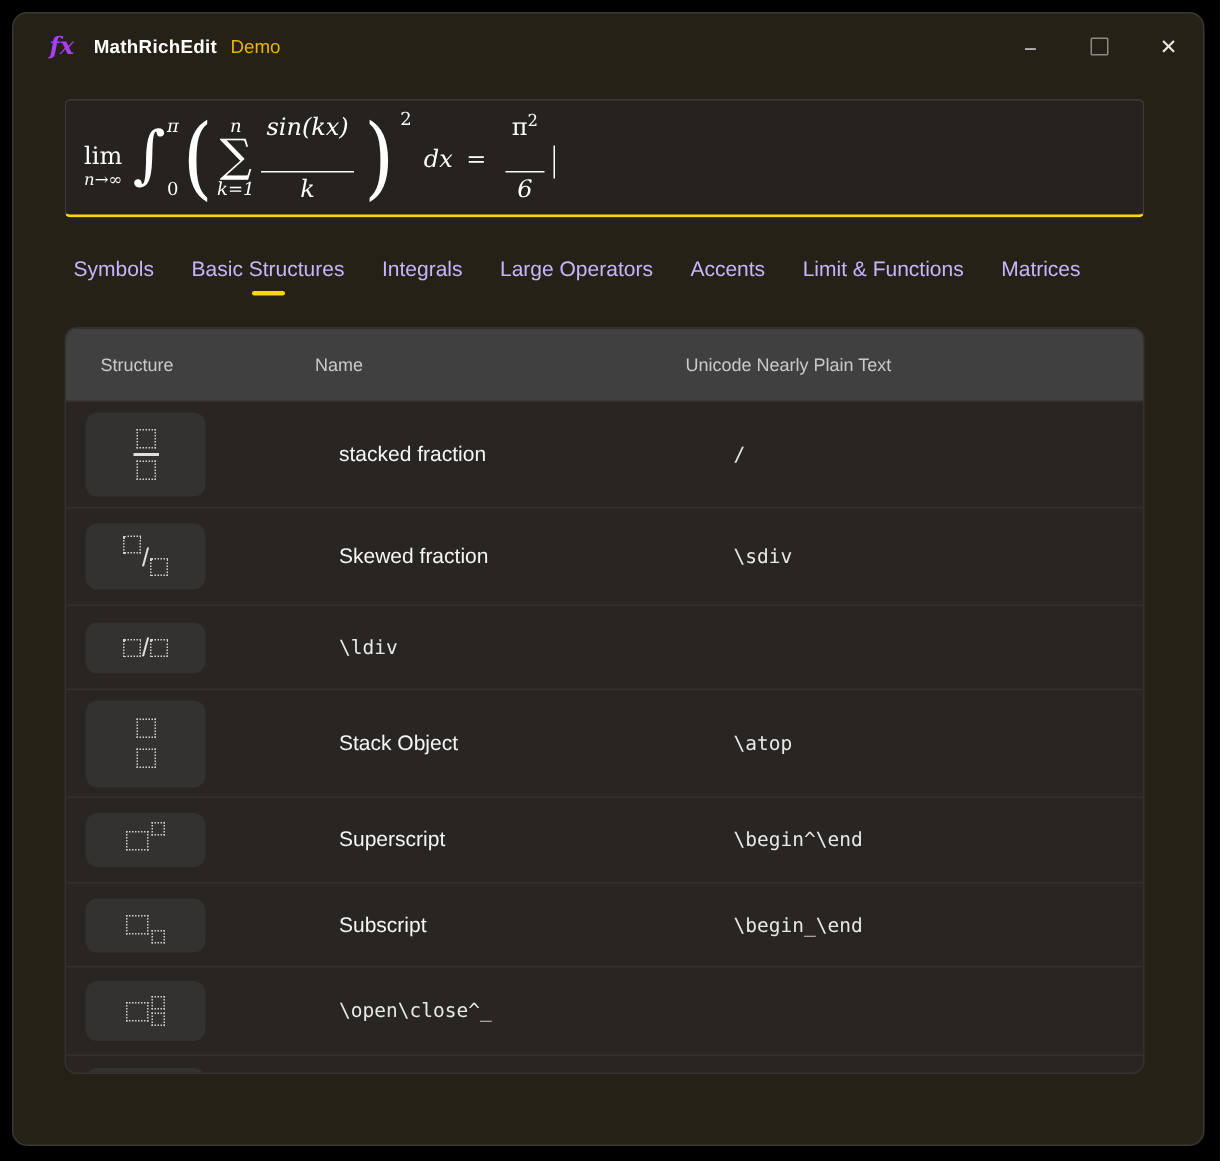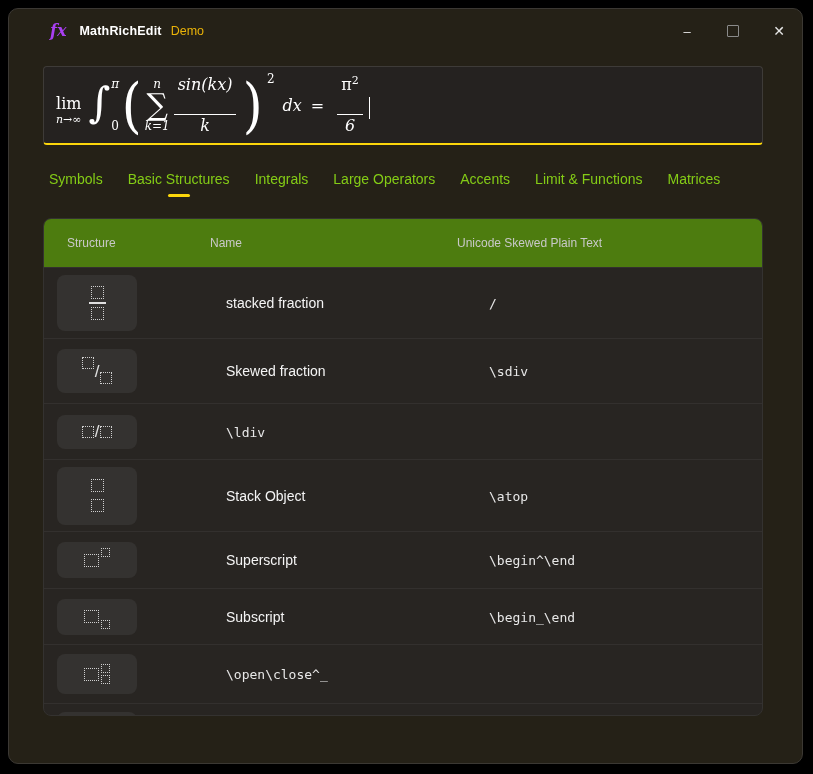--- a/index.html
+++ b/index.html
@@ -2,21 +2,21 @@
 <html style="--accent: #fcd60b; --logo: #a93ff2;"><head>
 <meta charset="utf-8">
 <style>
   html,body{margin:0;padding:0;background:#000;width:813px;height:774px;overflow:hidden;
     font-family:"Liberation Sans",sans-serif;-webkit-font-smoothing:antialiased;}
   :root{--accent:#fcd60b;--logo:#a93ff2;}
   .window{position:absolute;left:8px;top:8px;width:795px;height:756px;background:#252117;
     border:1px solid #3b3833;border-radius:10px;box-sizing:border-box;overflow:hidden;}
 
   
-  .titlebar{height:44px;display:flex;align-items:center;padding:0 0 0 41px;}
+  .titlebar{height:44px;display:flex;align-items:center;padding:0 0 0 24px;}
   .logo{font-family:"DejaVu Serif",serif;font-style:italic;font-weight:bold;
     color:var(--logo);font-size:16px;line-height:1;}
   .apptitle{margin-left:13px;font-size:12.5px;font-weight:700;color:#ffffff;letter-spacing:.2px;}
   .appsub{margin-left:9px;font-size:12.5px;color:#eab308;}
   .wincontrols{margin-left:auto;display:flex;height:100%;}
   .winbtn{width:46px;height:100%;display:flex;align-items:center;justify-content:center;
     color:#e8e8e8;font-size:13px;background:transparent;border:none;cursor:default;}
   .maxbox{width:10px;height:10px;border:1px solid #8a8a8a;border-radius:1px;display:inline-block;}
   .winbtn.close{font-size:14px;}
 
@@ -45,28 +45,28 @@
   .pow{font-size:12px;align-self:flex-start;transform:translateY(-4px);margin-left:1px;}
   .dx{font-style:italic;margin-left:8px;}
   .eq{margin:0 9px;}
   .rhs .num{font-style:normal;text-align:center;}
   .pisup{font-size:11px;vertical-align:super;line-height:0;}
   .cursor{width:1.5px;height:22px;background:#fff;margin-left:2px;transform:translateY(3px);}
 
   
   .tabs{display:flex;gap:25px;margin:26px 0 0 40px;}
   .tab{display:flex;flex-direction:column;align-items:center;cursor:default;}
-  .tab-label{font-size:14px;color:#84cc16;text-align:center;}
+  .tab-label{font-size:14px;color:#c4b5fd;text-align:center;}
   .tab .underline{width:22px;height:3px;border-radius:2px;background:transparent;margin-top:7px;}
   .tab.active .underline{background:var(--accent);}
 
   
   .tablewrap{margin:21px 39px 0 34px;height:498px;border-radius:8px;overflow:hidden;
     background:#282522;border:1px solid #343230;box-sizing:border-box;}
-  .thead{height:48px;background:#4d7c0f;display:grid;grid-template-columns:166px 247px 1fr;
+  .thead{height:48px;background:#404040;display:grid;grid-template-columns:166px 247px 1fr;
     align-items:center;}
   .th{font-size:12px;color:#c9c9c9;}
   .th.c1{padding-left:23px;}
   .trow{display:grid;grid-template-columns:166px 247px 1fr;align-items:center;
     border-top:1px solid rgba(255,255,255,0.055);gap:16px;}
   .cell.c1{padding-left:13px;}
   .name{font-size:14px;color:#f5f5f5;}
   .code{font-family:"DejaVu Sans Mono",monospace;font-size:13px;color:#e8e8e8;}
   .sbtn{background:#343230;border:none;border-radius:8px;width:80px;
     display:flex;align-items:center;justify-content:center;cursor:default;padding:0;}
@@ -184,21 +184,21 @@
       <div class="tab">
         <span class="tab-label">Matrices</span>
         <span class="underline"></span>
       </div>
     </div>
 
   <div class="tablewrap">
     <div class="thead">
       <span class="th c1">Structure</span>
       <span class="th">Name</span>
-      <span class="th">Unicode Skewed Plain Text</span>
+      <span class="th">Unicode Nearly Plain Text</span>
     </div>
     <div id="tbody">
         <div class="trow stacked-fraction">
           <div class="cell c1">
             <button class="sbtn stacked-fraction">
               <span class="sicon">
                 <span class="icol">
                   <span class="db b13"></span>
                   <span class="hline"></span>
                   <span class="db b13"></span>

